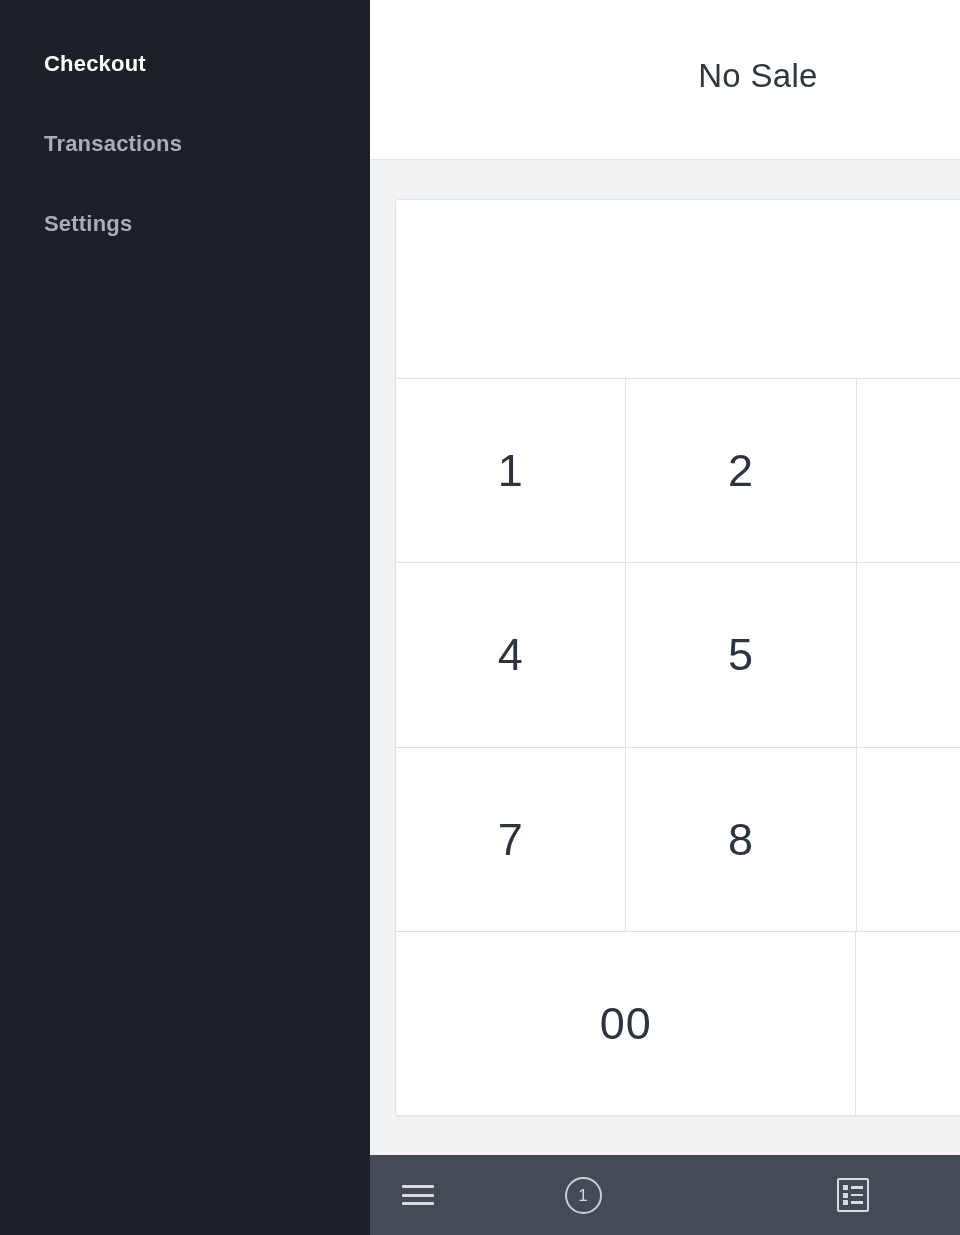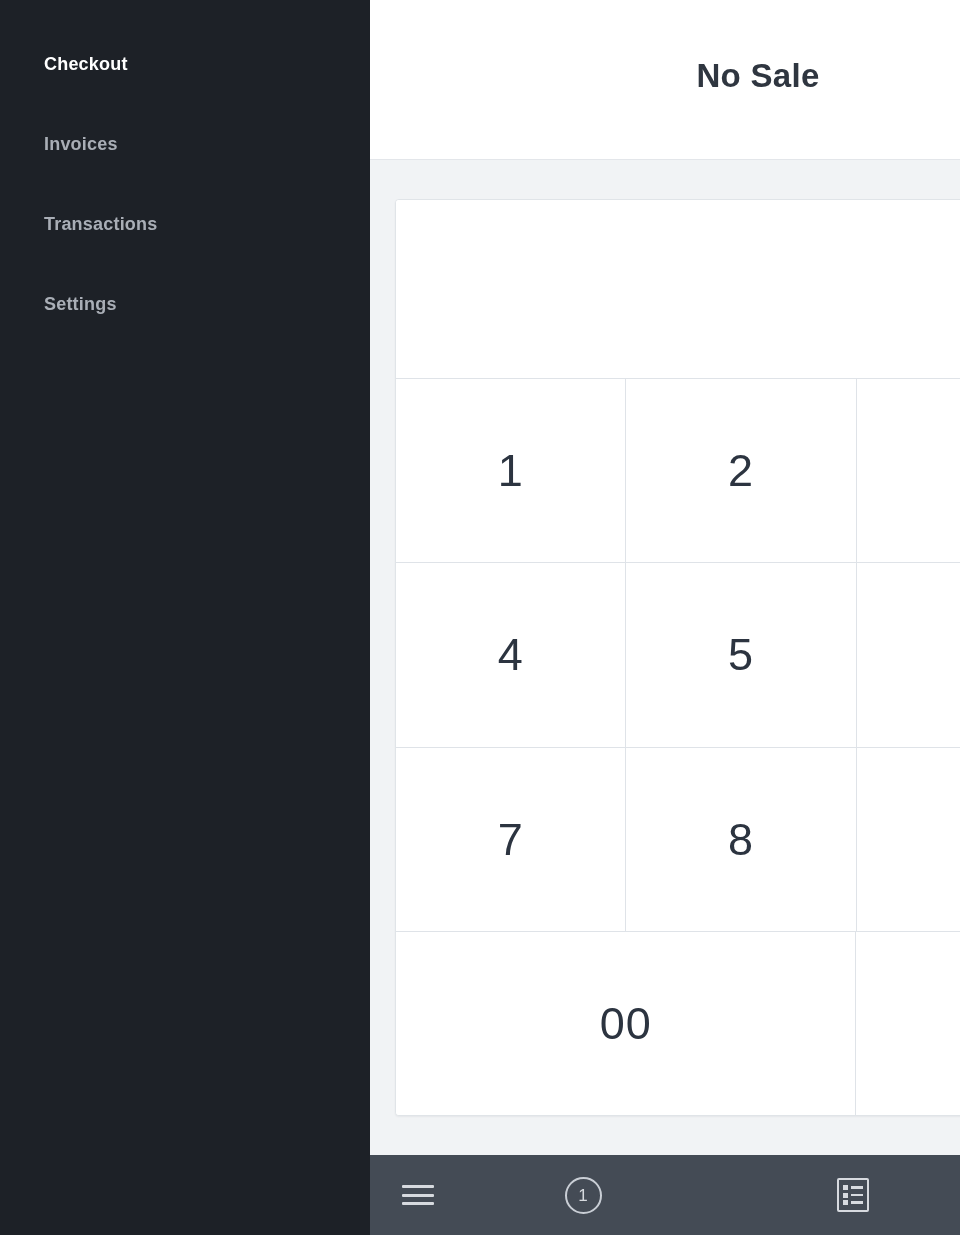--- a/index.html
+++ b/index.html
@@ -33,21 +33,21 @@
   .nav-item {
     height: 40px;
     display: flex;
     align-items: center;
     padding-left: 44px;
     margin-bottom: 40px;
     position: relative;
   }
 
   .nav-label {
-    font-size: 18px;
+    font-size: 22px;
     font-weight: bold;
     letter-spacing: 0.2px;
     color: #a9aeb6;
     white-space: nowrap;
     line-height: 1;
   }
 
   .nav-item.active .nav-label {
     color: #ffffff;
   }
@@ -82,21 +82,21 @@
     background: #ffffff;
     border-bottom: 1px solid #e3e6ea;
     display: flex;
     align-items: center;
     justify-content: center;
     position: relative;
   }
 
   .topbar-title {
     font-size: 33px;
-    font-weight: bold;
+    font-weight: normal;
     color: #2f3640;
     letter-spacing: 0.3px;
     
     position: absolute;
     left: 388px;
     top: 76px;
     transform: translate(-50%, -50%);
     white-space: nowrap;
   }
 
@@ -259,23 +259,20 @@
 <body>
 
 <div id="app">
 
   <nav class="sidebar">
 
     <div class="nav-item active">
       <span class="nav-label">Checkout</span>
     </div>
 
-    <div class="nav-item">
-      <span class="nav-label">Invoices</span>
-    </div>
 
     <div class="nav-item">
       <span class="nav-label">Transactions</span>
     </div>
 
 
     <div class="nav-item">
       <span class="nav-label">Settings</span>
     </div>
 

